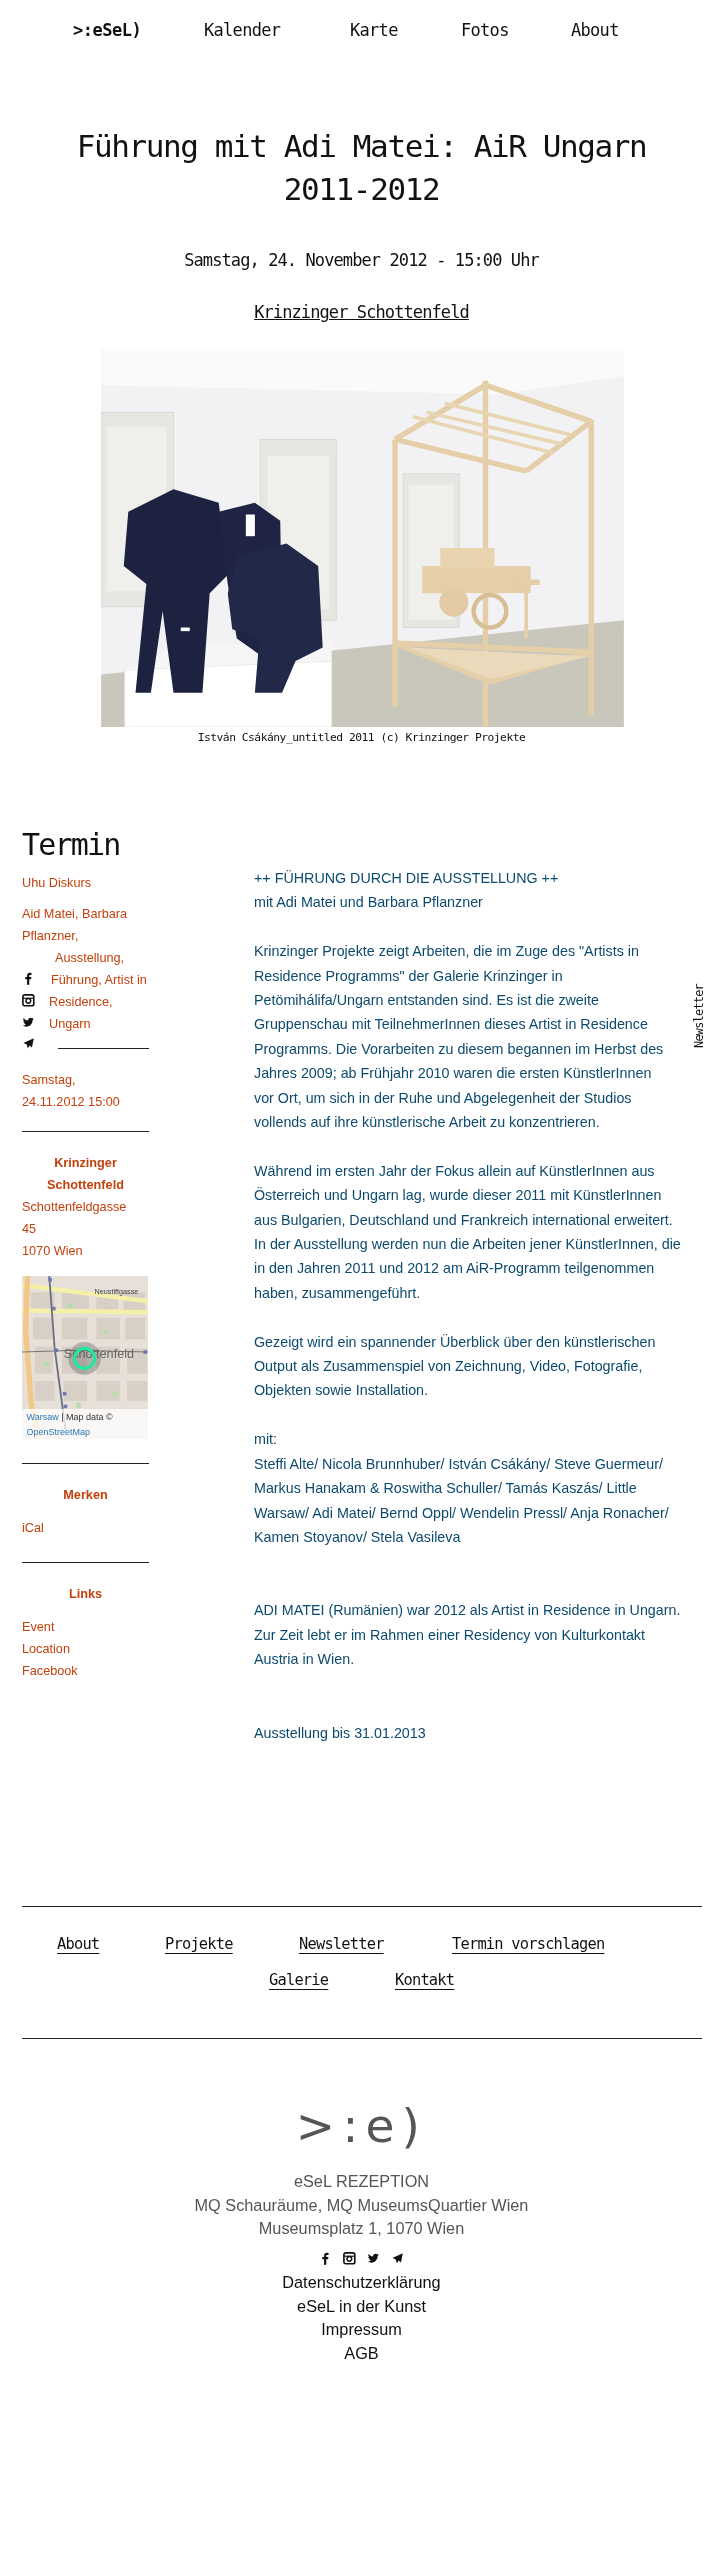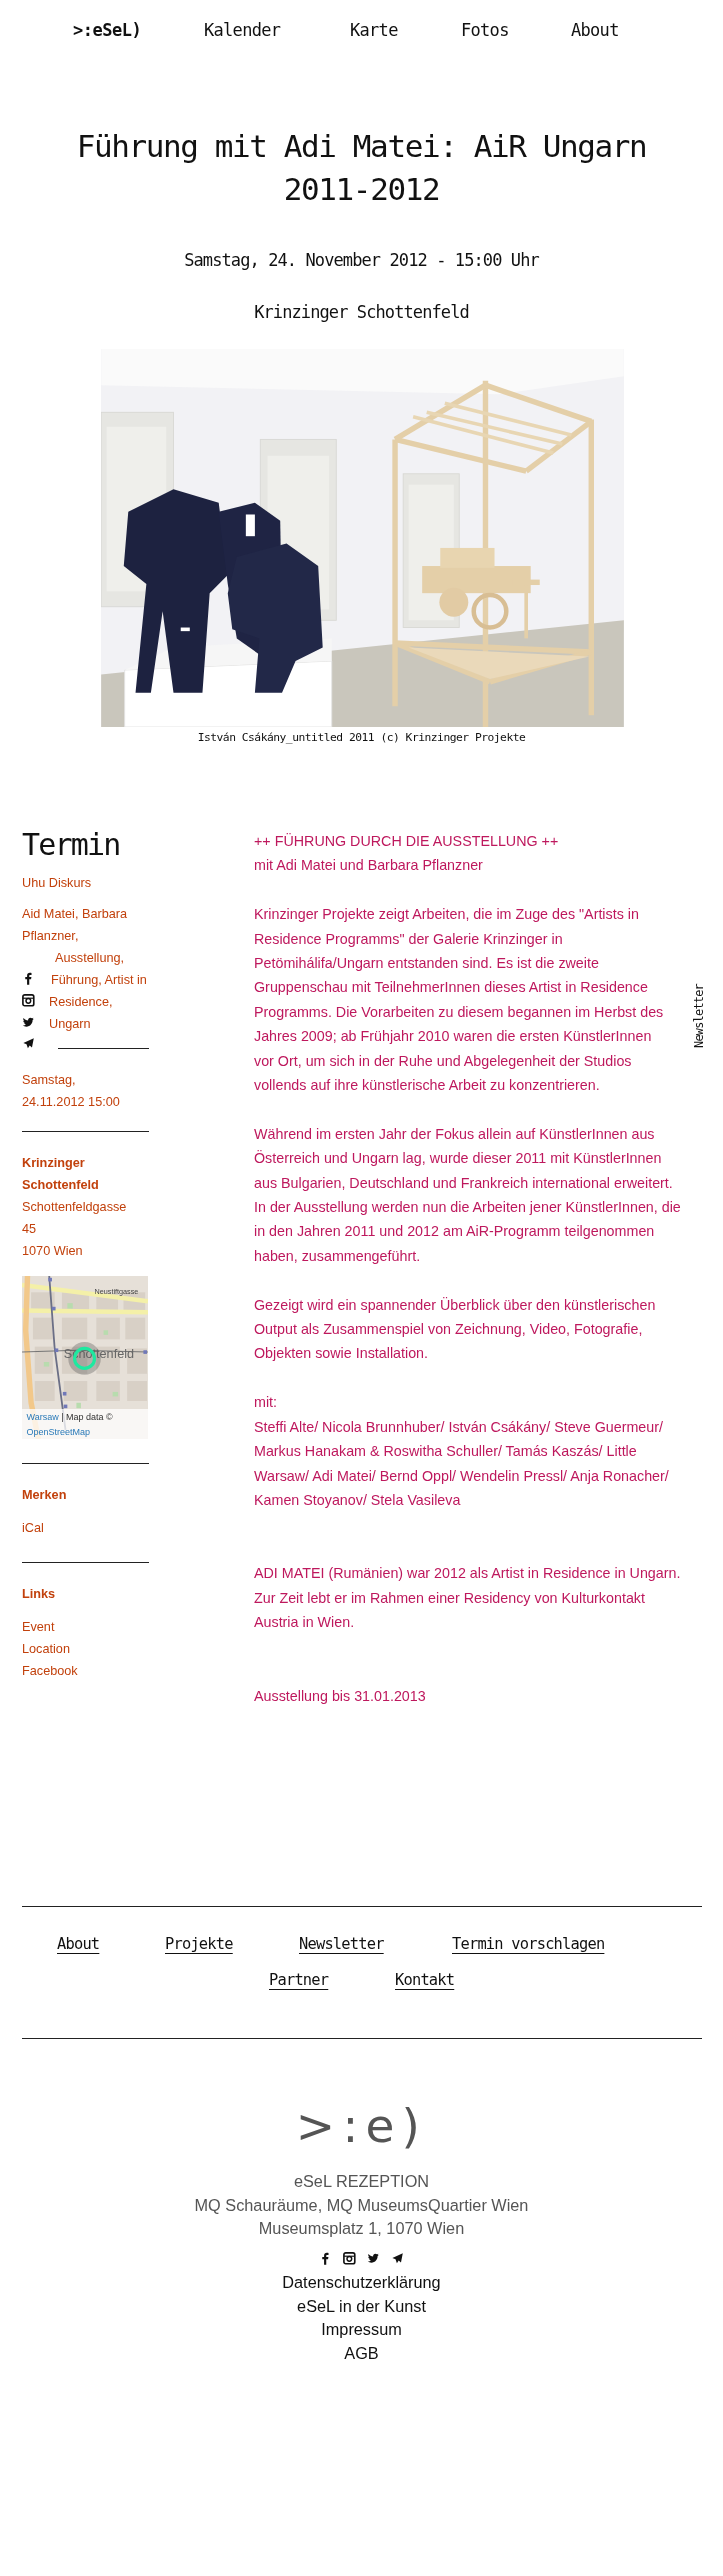--- a/index.html
+++ b/index.html
@@ -8,38 +8,38 @@
   a { color: inherit; text-decoration: none; }
 
   
   .topnav { position: absolute; top: 20px; left: 8px; width: 723px; height: 27px; }
   .topnav .logo { position: absolute; left: 65px; top: 0; font-family: "DejaVu Sans Mono", monospace; font-weight: bold; font-size: 17px; letter-spacing: -0.5px; }
   .topnav .nav-item { position: absolute; top: 0; font-family: "DejaVu Sans Mono", monospace; font-size: 17px; letter-spacing: -0.7px; text-align: center; }
 
   
   .title { position: absolute; top: 125px; left: 36px; width: 651px; text-align: center; font-family: "DejaVu Sans Mono", monospace; font-size: 31px; line-height: 43px; letter-spacing: -1.4px; font-weight: normal; }
   .date { position: absolute; top: 250px; left: 0; width: 723px; text-align: center; font-family: "DejaVu Sans Mono", monospace; font-size: 17px; letter-spacing: -0.9px; }
-  .venue { position: absolute; top: 302px; left: 0; width: 723px; text-align: center; font-family: "DejaVu Sans Mono", monospace; font-size: 17px; letter-spacing: -0.9px; }
+  .venue { position: absolute; top: 302px; left: 0; width: 723px; text-align: center; font-family: "DejaVu Sans Mono", monospace; font-size: 17px; letter-spacing: -0.9px; text-decoration: underline; }
 
   
   .hero-img { position: absolute; top: 349px; left: 101px; width: 523px; height: 378px; background: #f3f3f6; overflow: hidden; }
   .caption { position: absolute; top: 731px; left: 0; width: 723px; text-align: center; font-family: "DejaVu Sans Mono", monospace; font-size: 11.3px; letter-spacing: -0.5px; }
 
   
   .side { position: absolute; left: 22px; top: 825px; width: 127px; }
   .side h2 { font-family: "DejaVu Sans Mono", monospace; font-weight: normal; font-size: 30px; letter-spacing: -1.8px; line-height: 40px; }
   .side .p { font-size: 12.7px; line-height: 22px; color: #c2410c; }
   .side .rule { border-top: 1.4px solid #222; }
-  .side .b { font-weight: bold; }
+  .side .b { font-weight: bold; text-align: center; }
 
   .social-left { position: absolute; left: 22px; top: 972px; width: 14.5px; }
   .social-left .si { display: block; width: 12.7px; height: 12.7px; margin-bottom: 9px; }
 
   
-  .main { position: absolute; left: 254px; top: 829px; width: 434px; font-size: 14.3px; line-height: 24.4px; color: #be185d; }
+  .main { position: absolute; left: 254px; top: 866px; width: 434px; font-size: 14.3px; line-height: 24.4px; color: #0c4a6e; }
   .main p { margin-bottom: 24.4px; }
 
   .newsletter-tab { position: absolute; left: 689px; top: 978px; width: 20px; height: 81px; }
   .newsletter-tab span { position: absolute; left: -31px; top: 31px; width: 81px; transform: rotate(-90deg); font-family: "DejaVu Sans Mono", monospace; font-size: 11.8px; letter-spacing: -0.7px; text-align: center; }
 
   
   .hr { position: absolute; left: 22px; width: 680px; border-top: 1.4px solid #222; }
   .fnav { position: absolute; font-family: "DejaVu Sans Mono", monospace; font-size: 15.4px; letter-spacing: -0.8px; text-decoration: underline; text-underline-offset: 3.6px; }
 
   
@@ -253,21 +253,21 @@
 <a class="newsletter-tab" href="#">
   <span>Newsletter</span>
 </a>
 
 <div class="hr" style="top:1906px"></div>
 <nav>
   <a class="fnav" style="left:57px; top:1935px" href="#">About</a>
   <a class="fnav" style="left:165px; top:1935px" href="#">Projekte</a>
   <a class="fnav" style="left:299px; top:1935px" href="#">Newsletter</a>
   <a class="fnav" style="left:452px; top:1935px" href="#">Termin vorschlagen</a>
-  <a class="fnav" style="left:269px; top:1971px" href="#">Partner</a>
+  <a class="fnav" style="left:269px; top:1971px" href="#">Galerie</a>
   <a class="fnav" style="left:395px; top:1971px" href="#">Kontakt</a>
 </nav>
 <div class="hr" style="top:2038px"></div>
 
 <div class="flogo">&gt;:e)</div>
 <div class="faddr">
   <div>eSeL REZEPTION</div>
   <div>MQ Schauräume, MQ MuseumsQuartier Wien</div>
   <div>Museumsplatz 1, 1070 Wien</div>
 </div>

